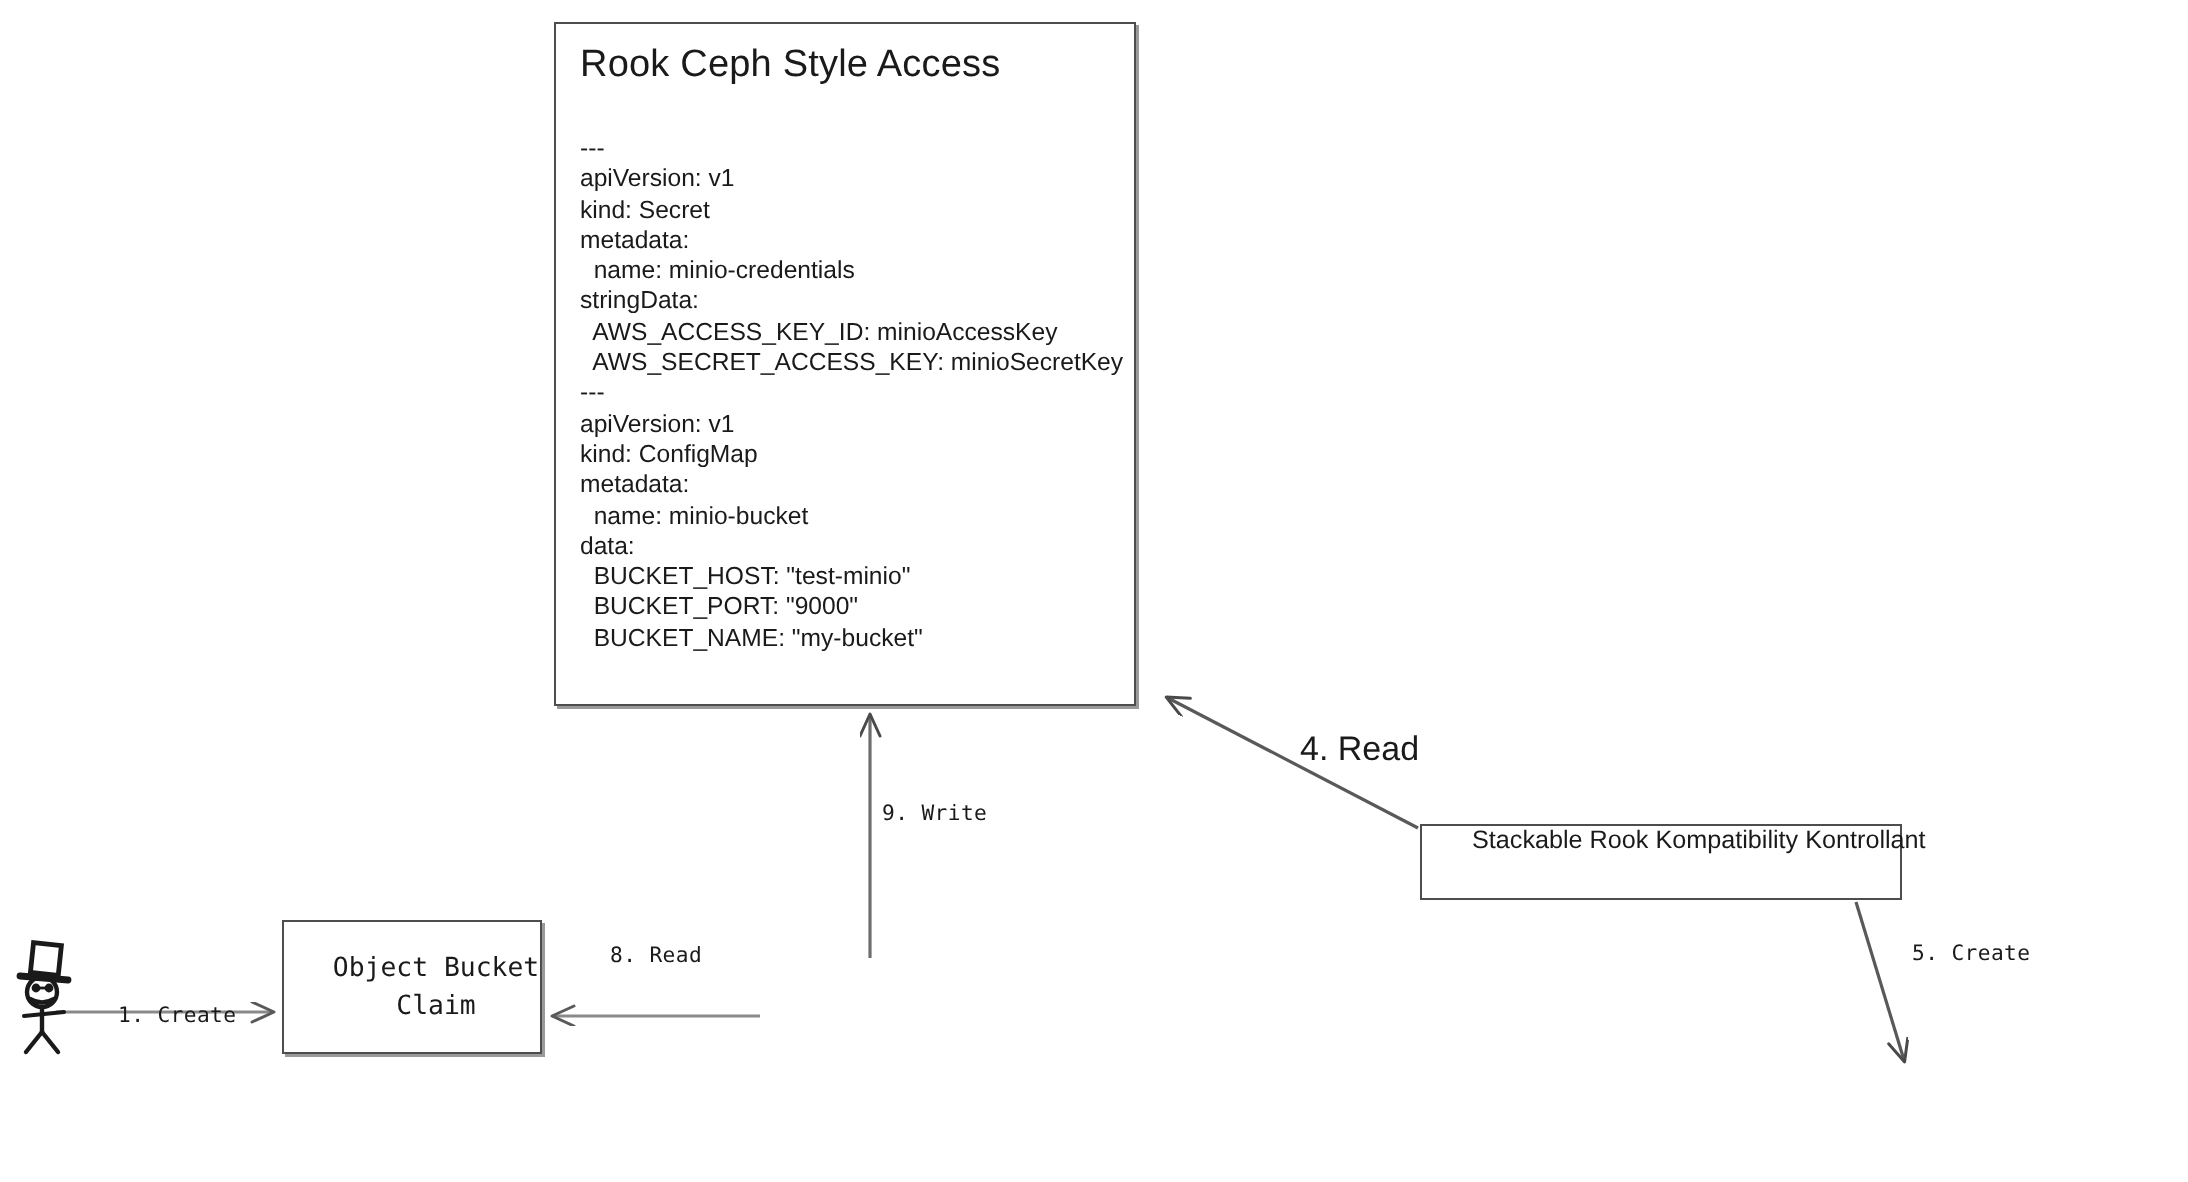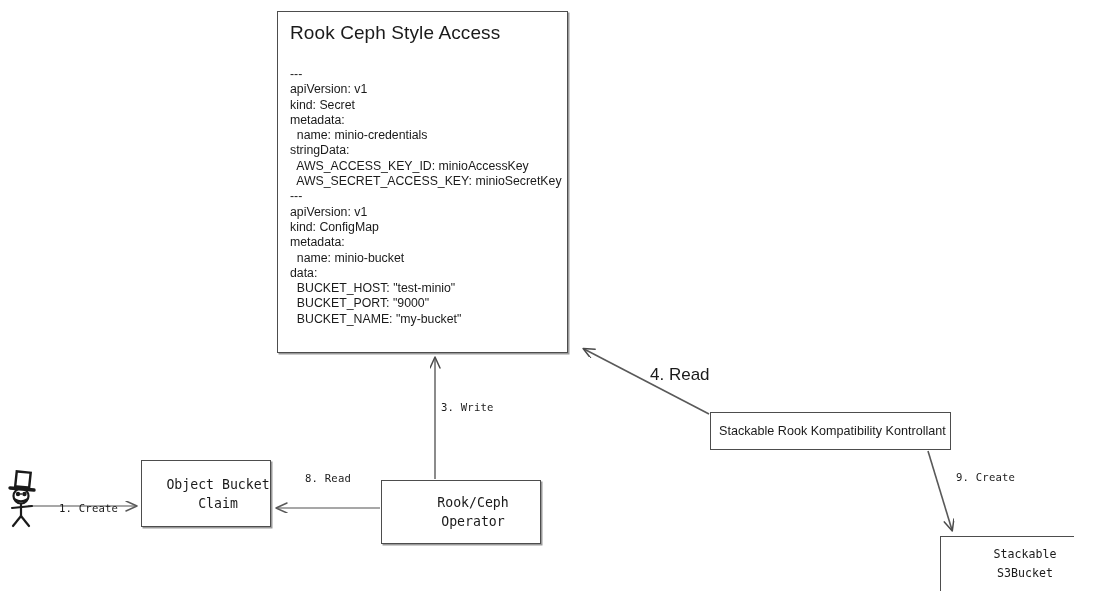--- a/index.html
+++ b/index.html
@@ -72,23 +72,22 @@
   #operator-node { left: 381px; top: 480px; width: 160px; height: 64px; }
   #s3bucket-node {
     left: 940px; top: 536px; width: 146px; height: 56px;
     font-size: 11.6px;
   }
 
   
   #srkk-node {
     left: 710px; top: 412px; width: 241px; height: 38px;
     display: flex;
-    align-items: center;
     justify-content: flex-start;
-    padding-left: 8px;
+    padding-left: 25px;
     font-size: 12.6px;
     color: #1a1a1a;
     white-space: nowrap;
     overflow: visible;
   }
 
   
   .edge-label {
     position: absolute;
     font-family: "DejaVu Sans Mono", "Liberation Mono", monospace;
@@ -197,31 +196,25 @@
   BUCKET_HOST: "test-minio"
   BUCKET_PORT: "9000"
   BUCKET_NAME: "my-bucket"</div>
   </div>
 
   <div class="node shadowed mono-node" id="obc-node">
     <span style="white-space:pre-line;">Object Bucket
 Claim</span>
   </div>
 
-  <div class="node shadowed mono-node" id="operator-node">
-    <span>Rook/Ceph Operator</span>
-  </div>
 
   <div class="node" id="srkk-node">
     <span>Stackable Rook Kompatibility Kontrollant</span>
   </div>
 
-  <div class="node shadowed mono-node" id="s3bucket-node">
-    <span>Stackable S3Bucket</span>
-  </div>
 
   <div class="edge-label" id="label-create1">1. Create</div>
   <div class="edge-label" id="label-read2">8. Read</div>
-  <div class="edge-label" id="label-write3">3. Write</div>
+  <div class="edge-label" id="label-write3">9. Write</div>
   <div class="edge-label sans" id="label-read4">4. Read</div>
-  <div class="edge-label" id="label-create5">9. Create</div>
+  <div class="edge-label" id="label-create5">5. Create</div>
 
 </div>
 
 </body></html>

